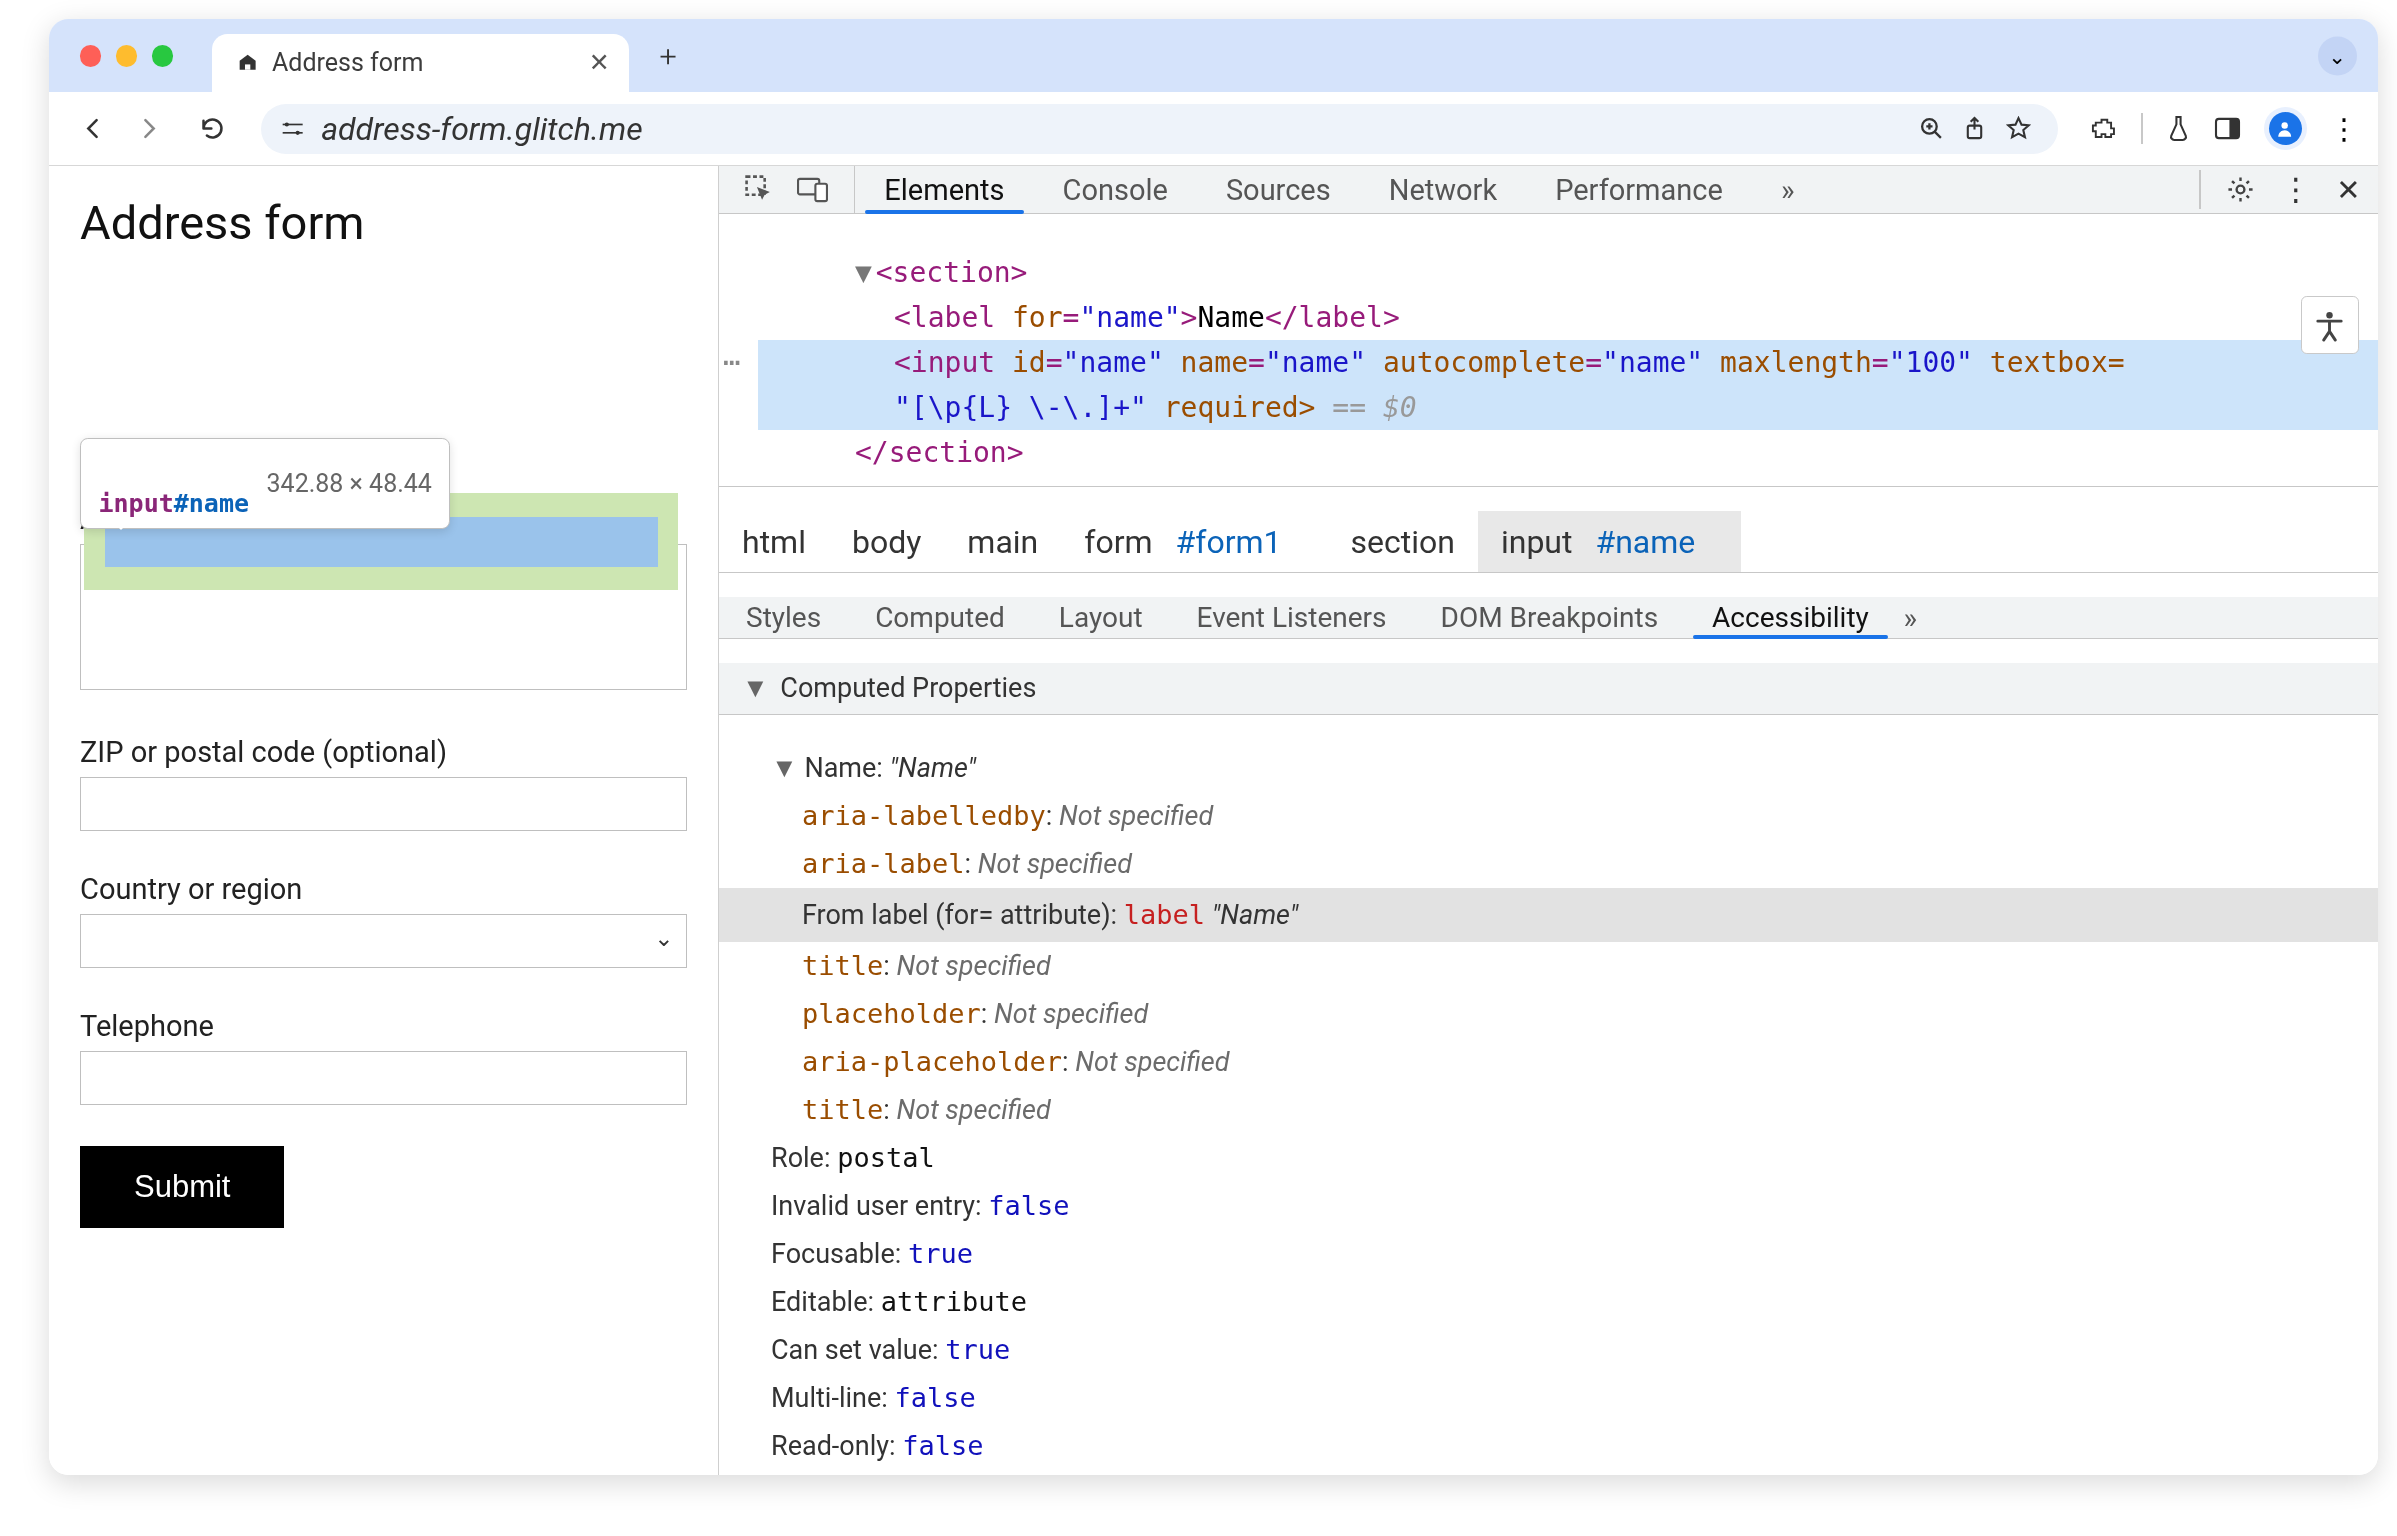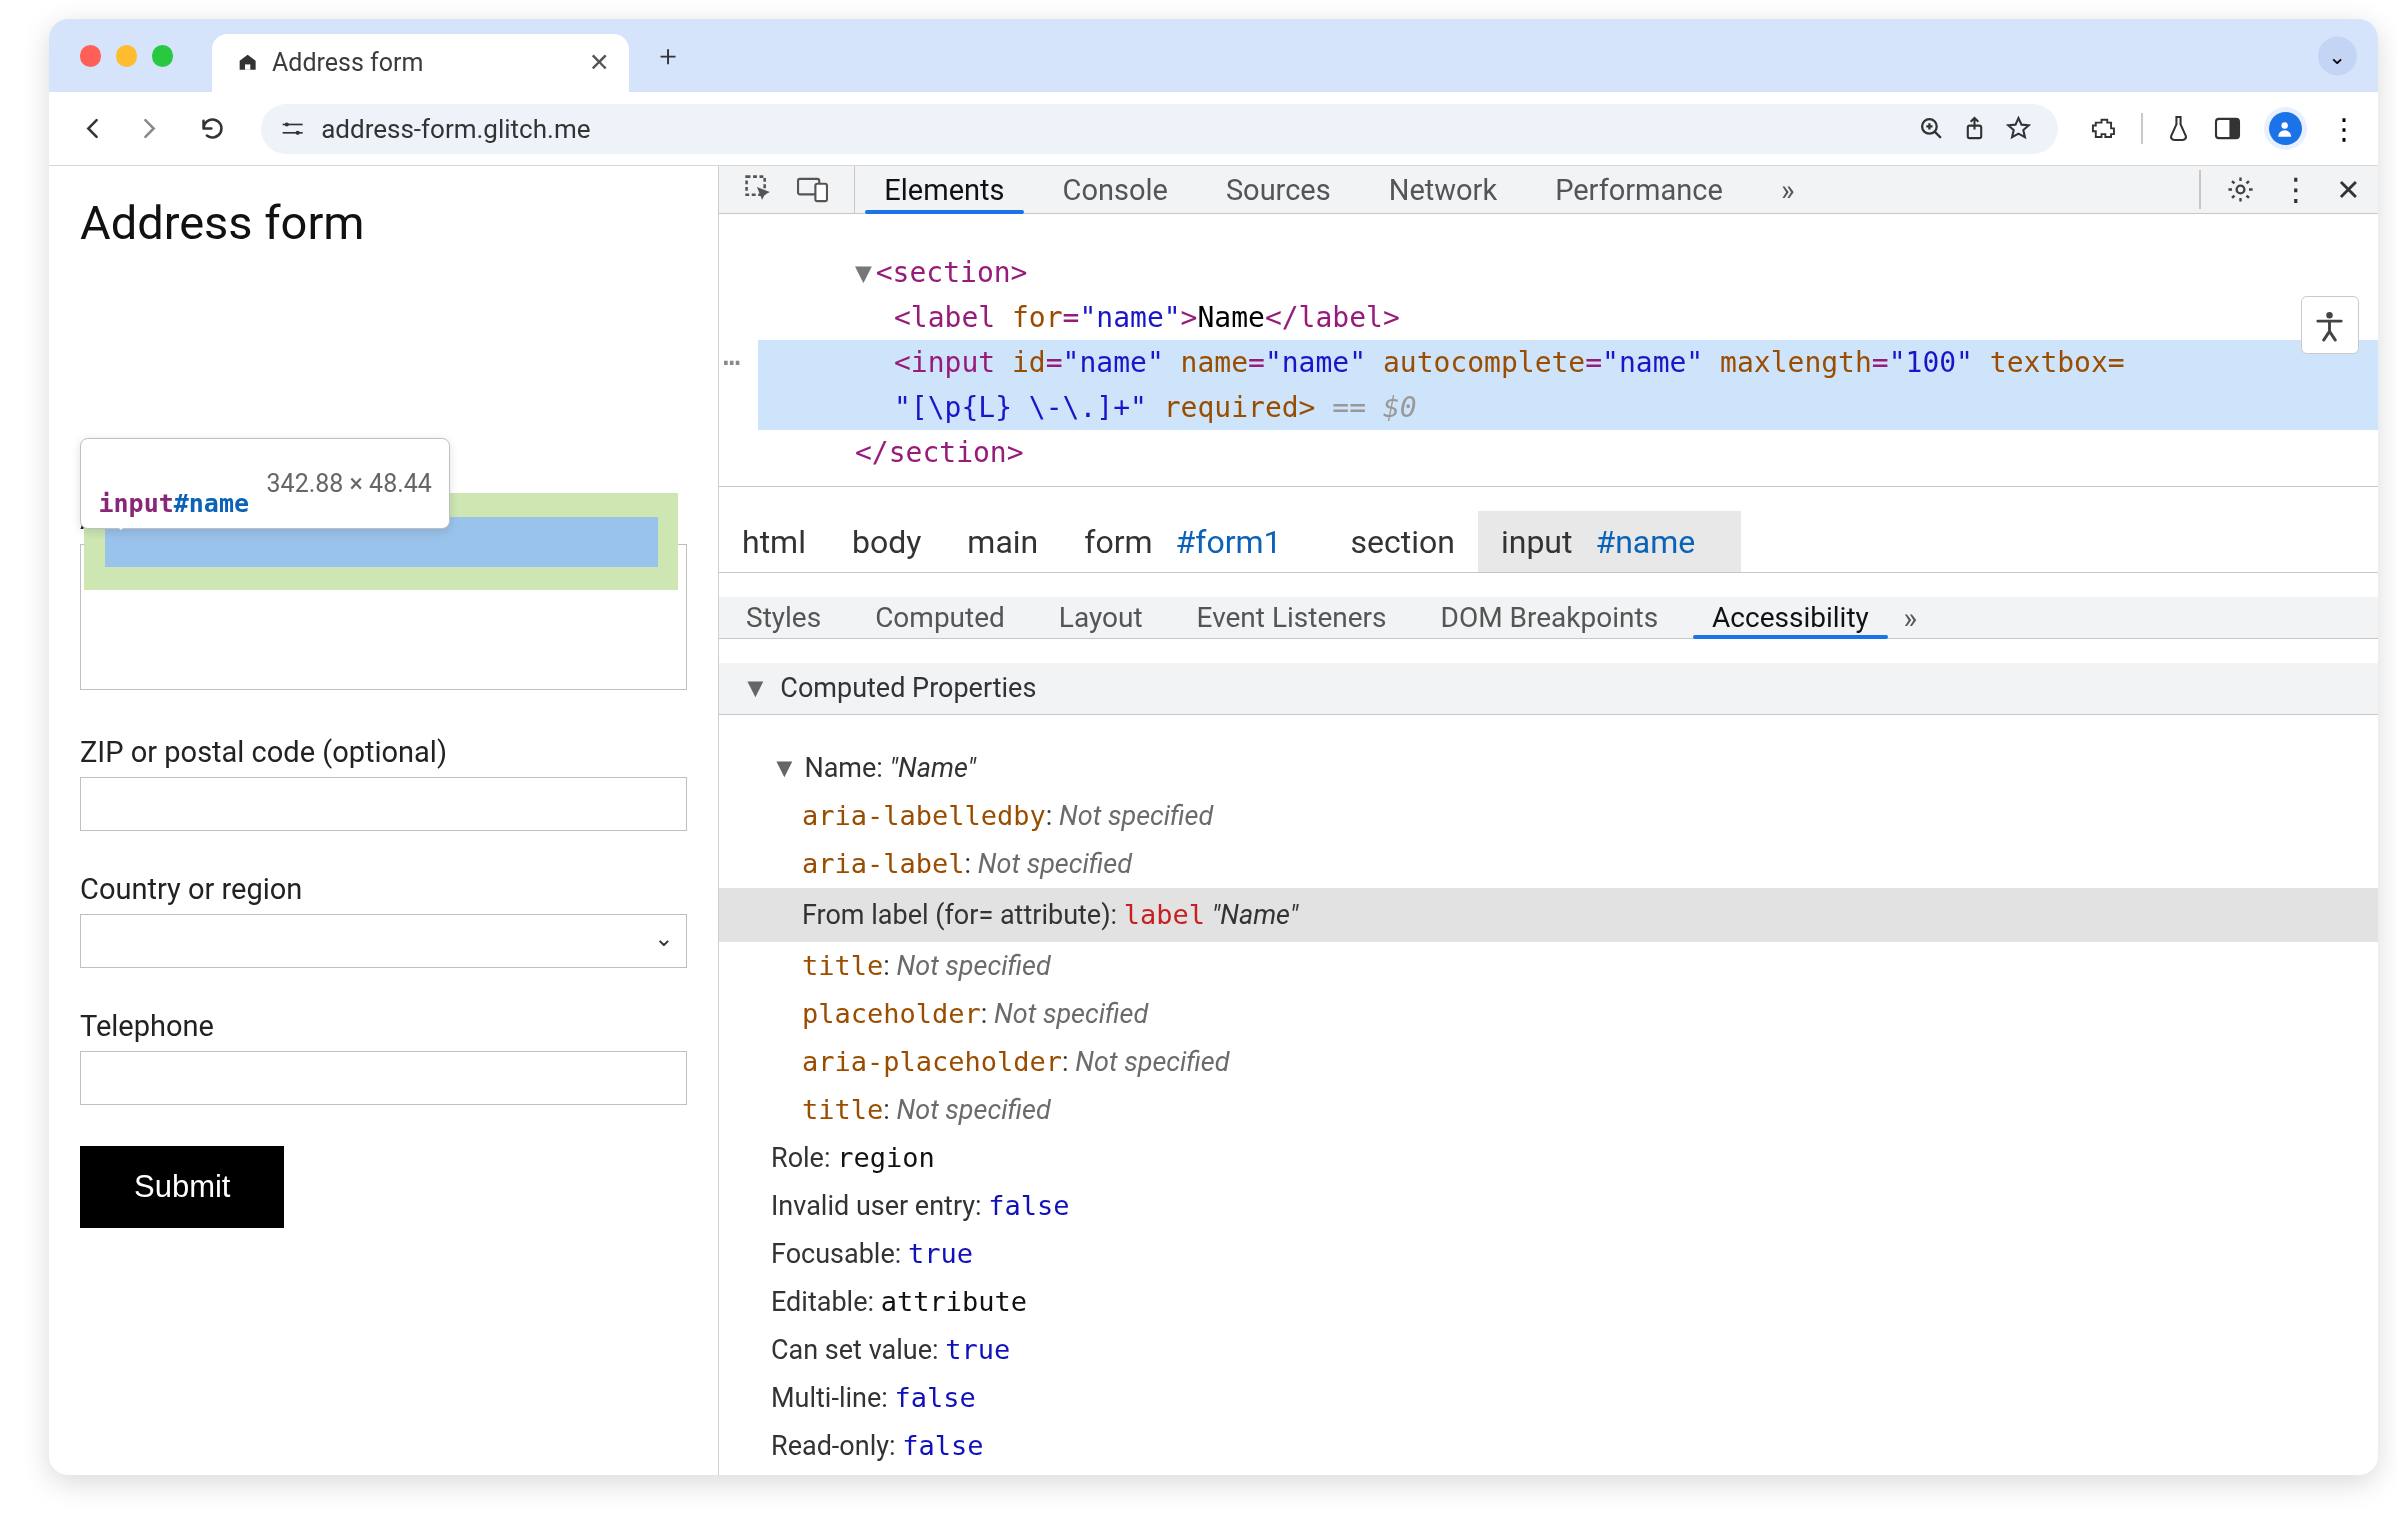--- a/index.html
+++ b/index.html
@@ -57,21 +57,21 @@
   .toolbar {
     height: 74px; background:#fff;
     display:flex; align-items:center; padding:0 17.5px;
     border-bottom:1px solid #d7d7d7;
   }
   .toolbar .navbtn { width:43px; height:43px; display:flex;align-items:center;justify-content:center; font-size:29px; color:#444; margin:0 5.8px;}
   .addrbar {
     flex:1; height:50px; margin: 0 15.5px 0 21.3px;
     background:#eef3fa; border-radius:25px;
     display:flex; align-items:center; padding:0 19.4px; gap:15.5px;
-    font-size:26px; color:#333;
+    font-size:32px; color:#333;font-style:italic;
   }
   .addrbar .siteicon { font-size:21.3px; color:#555; }
   .addr-right { display:flex; gap:19.4px; align-items:center; margin-right:7.8px; }
   .addr-right .icn { font-size:25px; color:#444; }
   .chrome-actions { display:flex; align-items:center; gap:23px; margin-left:17.5px; }
   .chrome-actions .vsep { width:1.9px; height:31px; background:#c8c8c8; }
   .avatar { width:33px; height:33px; border-radius:50%; background:#1a73e8; display:flex;align-items:center;justify-content:center;color:#fff;font-size:21.3px;}
   .avatar-wrap {width:43px;height:43px;border-radius:50%;background:#e8f0fe;display:flex;align-items:center;justify-content:center;}
   
   .body { flex:1; display:flex; overflow:hidden; }
@@ -426,21 +426,21 @@
         <div class="hl">
           <span>From label (for= attribute): </span><span class="lbltok">label</span> <span class="ital">"Name"</span>
         </div>
         <div id="a11y-rows2">
             <div class="row indent"><span class="tok">title</span>: <span class="notspec">Not specified</span></div>
             <div class="row indent"><span class="tok">placeholder</span>: <span class="notspec">Not specified</span></div>
             <div class="row indent"><span class="tok">aria-placeholder</span>: <span class="notspec">Not specified</span></div>
             <div class="row indent"><span class="tok">title</span>: <span class="notspec">Not specified</span></div>
           </div>
         <div id="a11y-props">
-            <div class="row">Role: <span class="kval">region</span></div>
+            <div class="row">Role: <span class="kval">postal</span></div>
             <div class="row">Invalid user entry: <span class="bval">false</span></div>
             <div class="row">Focusable: <span class="bval">true</span></div>
             <div class="row">Editable: <span class="kval">attribute</span></div>
             <div class="row">Can set value: <span class="bval">true</span></div>
             <div class="row">Multi-line: <span class="bval">false</span></div>
             <div class="row">Read-only: <span class="bval">false</span></div>
           </div>
       </div>
     </div>
   </div>

